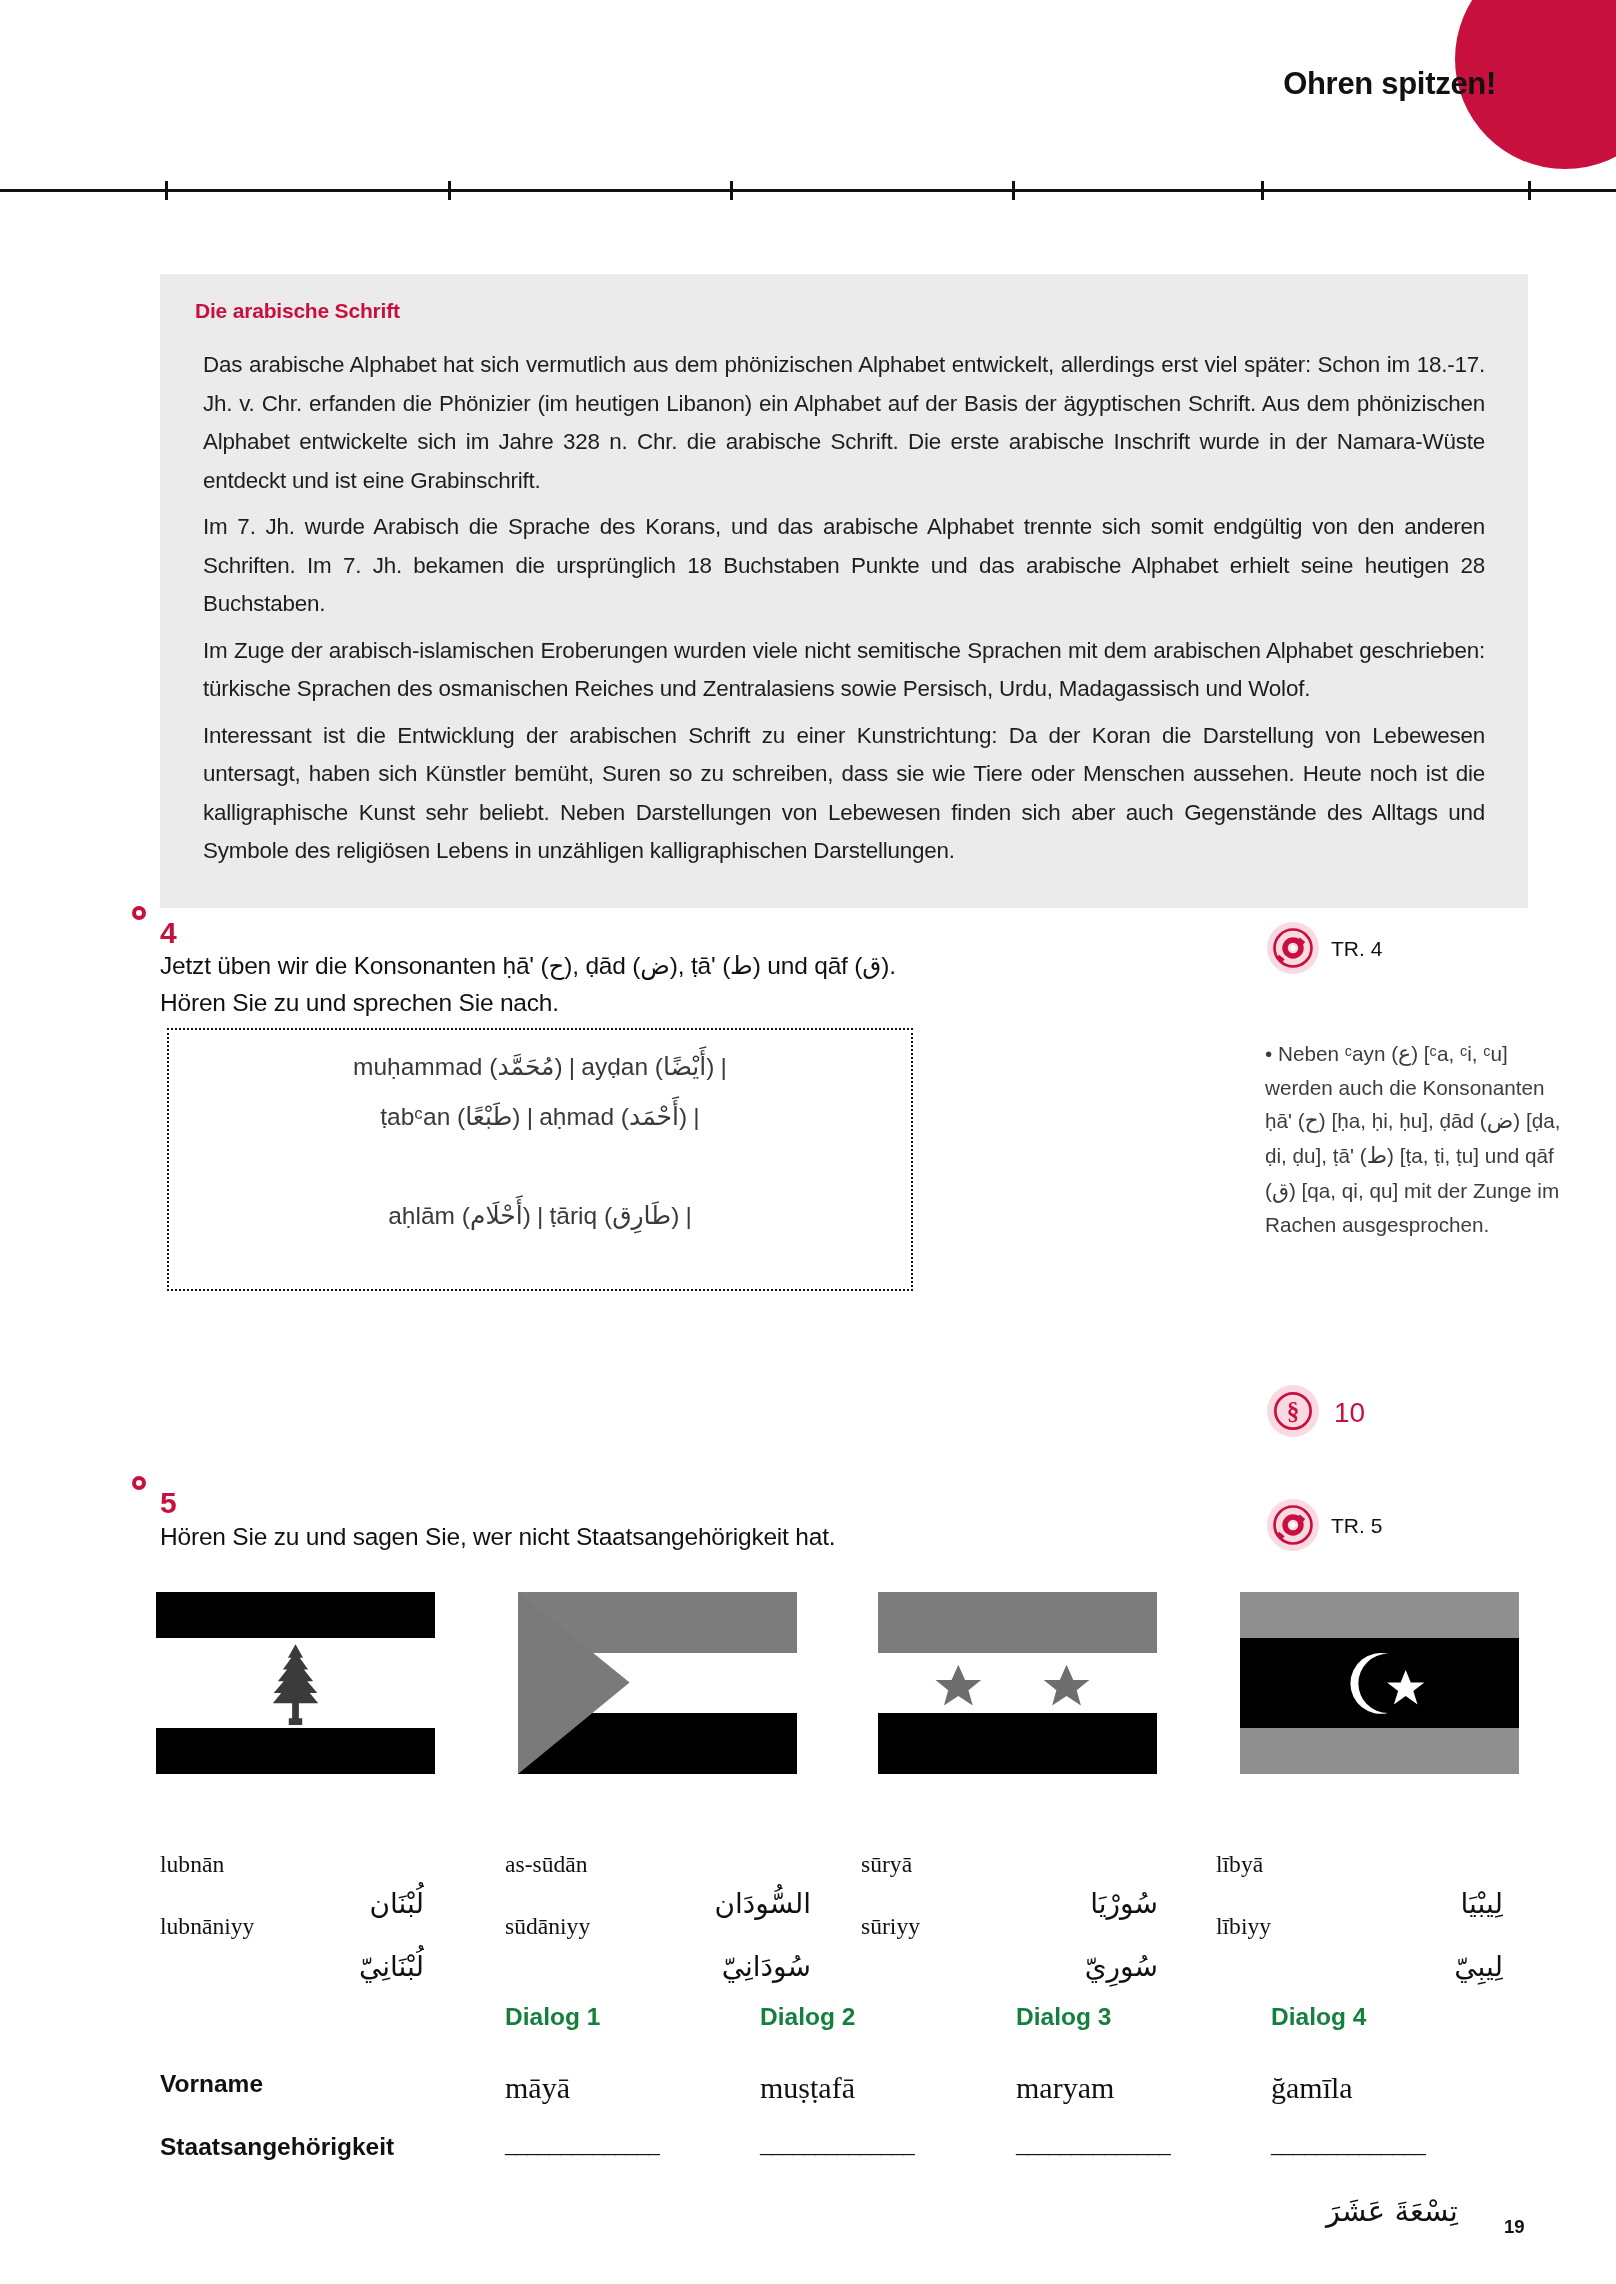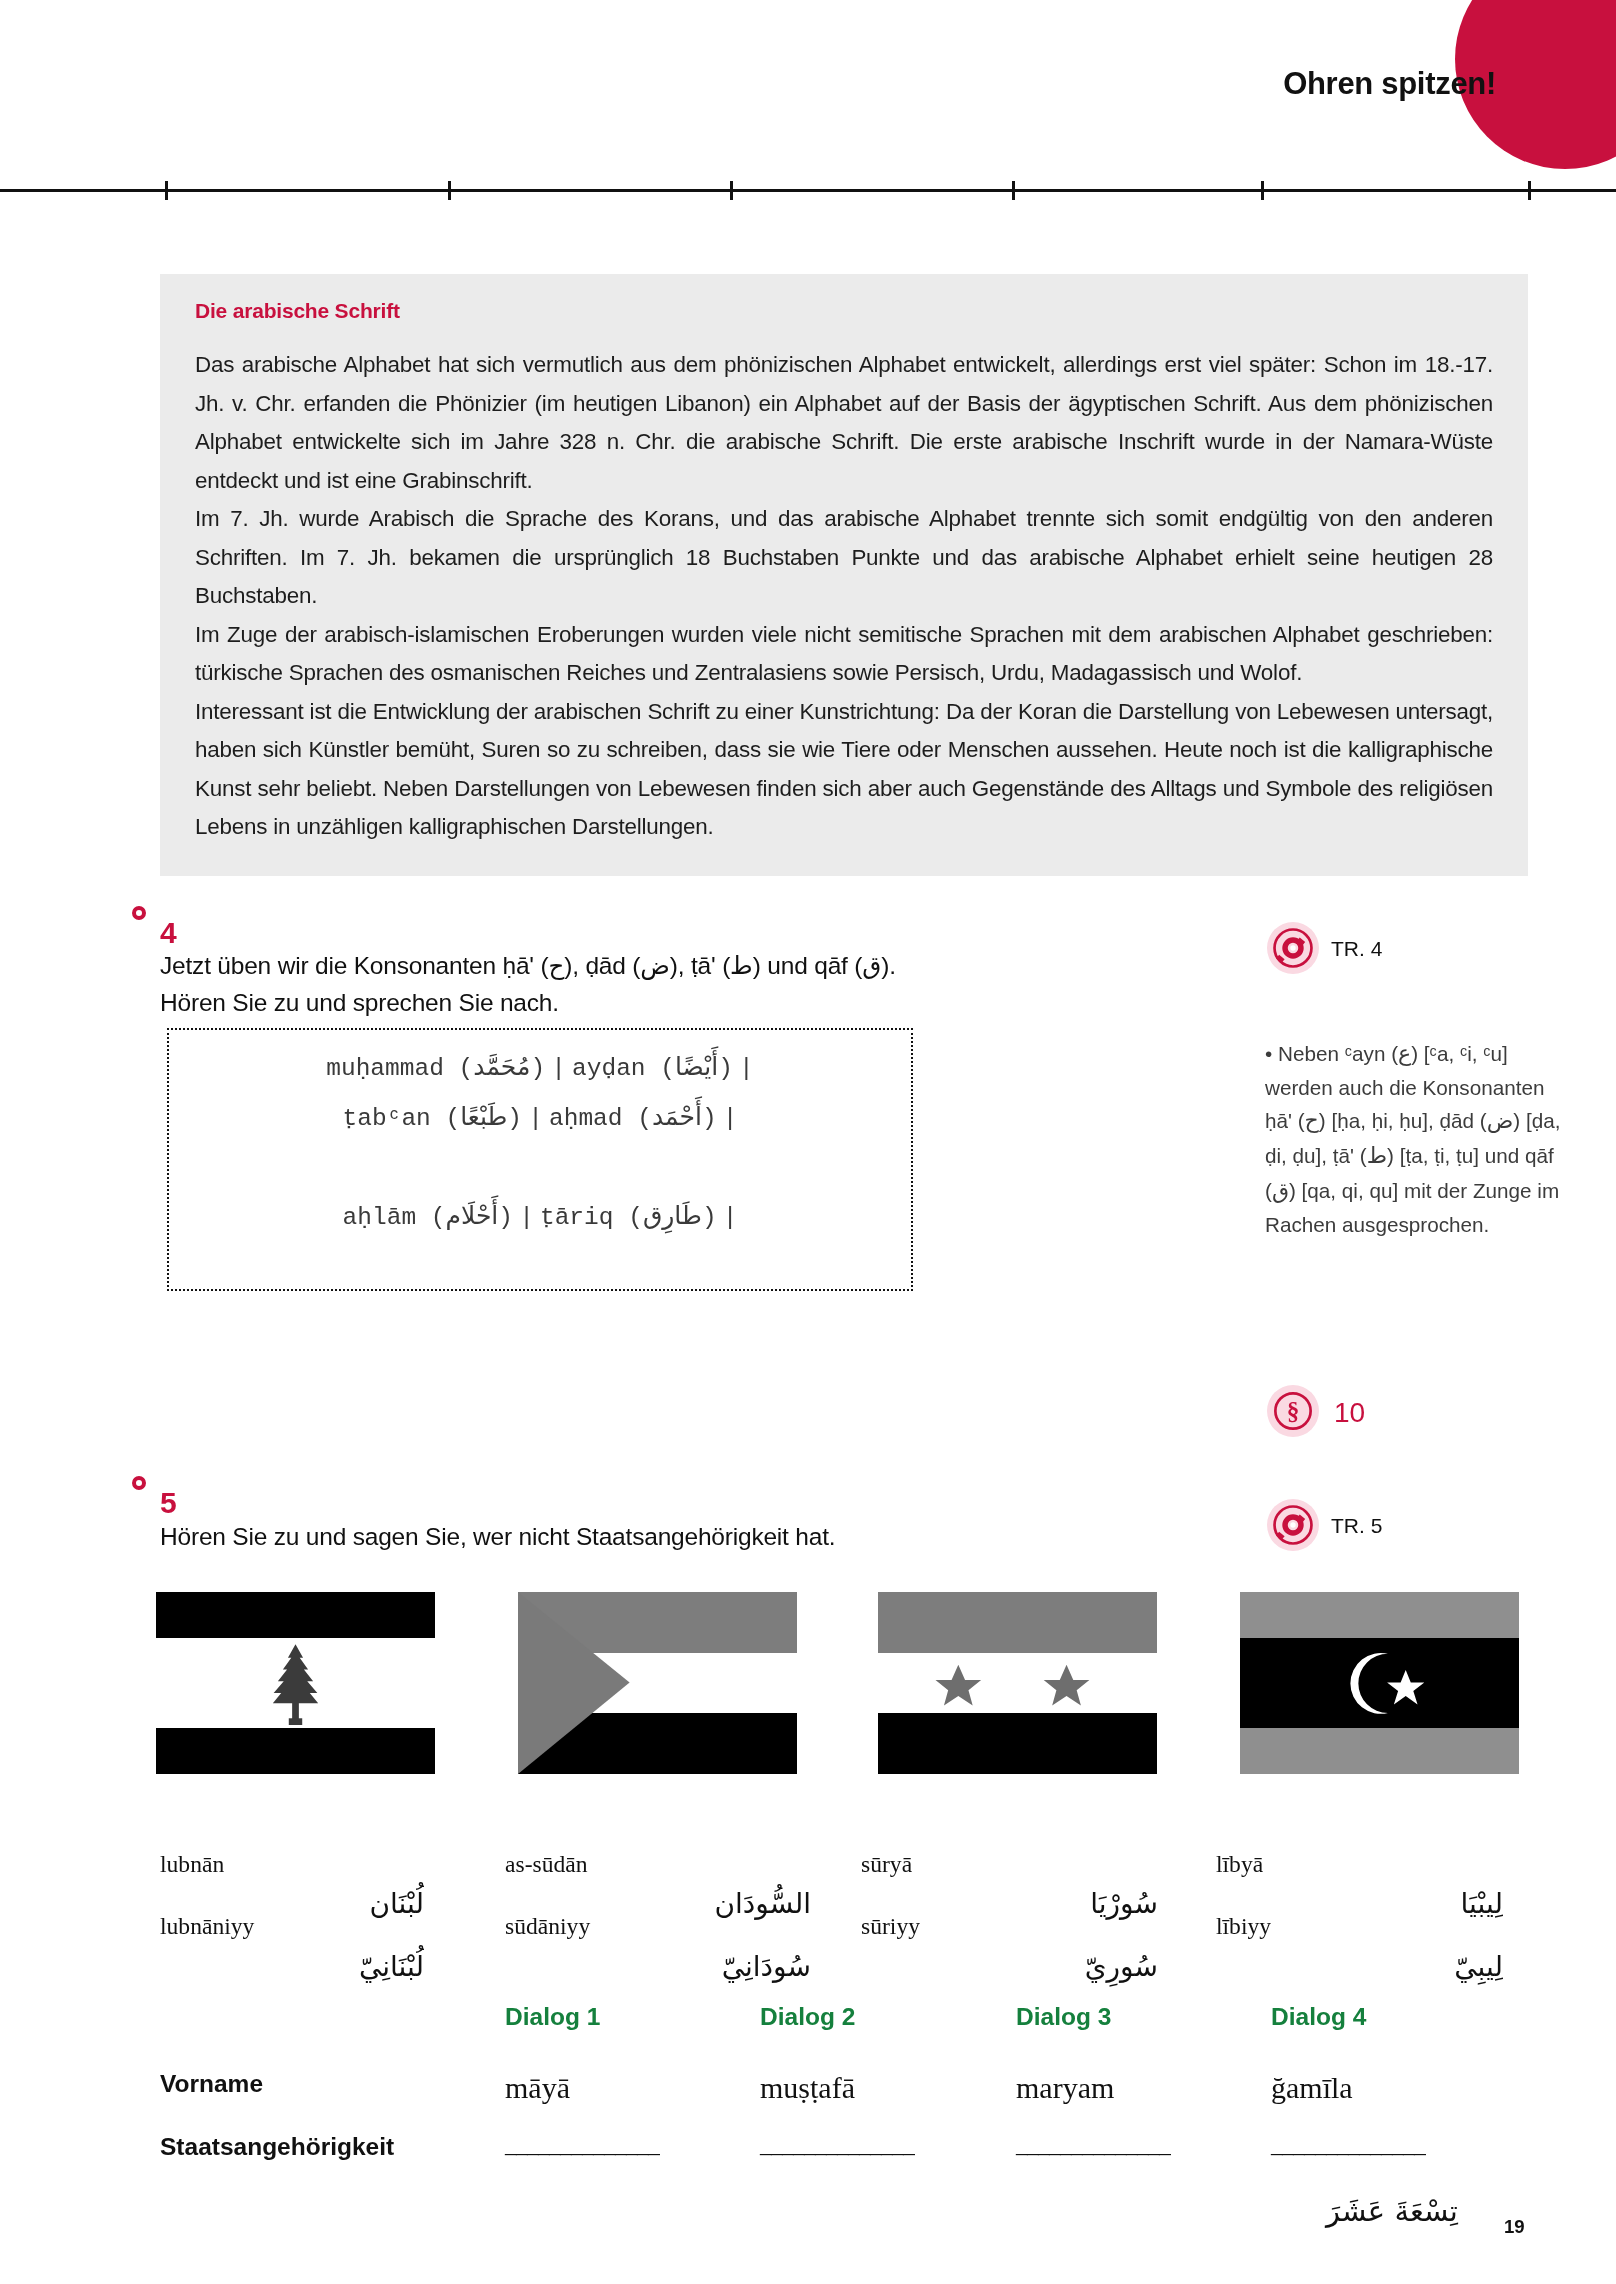--- a/index.html
+++ b/index.html
@@ -71,21 +71,21 @@
     box-sizing: border-box;
   }
   .infobox-title {
     color: #c8103e;
     font-size: 21px;
     font-weight: bold;
     margin-bottom: 23px;
     letter-spacing: -0.2px;
   }
   .infobox p {
-    margin: 0;
+    margin: 8px;
     font-size: 22.4px;
     line-height: 1.72;
     color: #1d1d1d;
     letter-spacing: -0.2px;
     text-align: justify;
     text-justify: inter-word;
   }
   .ex-dot {
     position: absolute;
     width: 14.4px;
@@ -107,21 +107,21 @@
     line-height: 1.52;
     color: #111;
     letter-spacing: -0.2px;
   }
   .ar {
     font-family: "DejaVu Sans", sans-serif;
     direction: rtl;
     unicode-bidi: isolate;
   }
   .serif {
-    font-family: Liberation Mono, monospace;
+    font-family: Liberation Sans, sans-serif;
   }
 
   
   .dotted-box {
     position: absolute;
     left: 167px;
     top: 1028px;
     width: 746px;
     height: 263px;
     border: 2.5px dotted #111;

